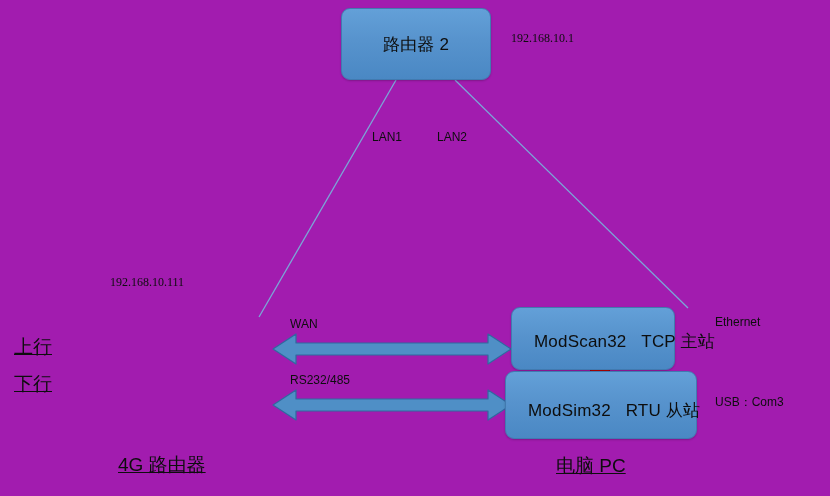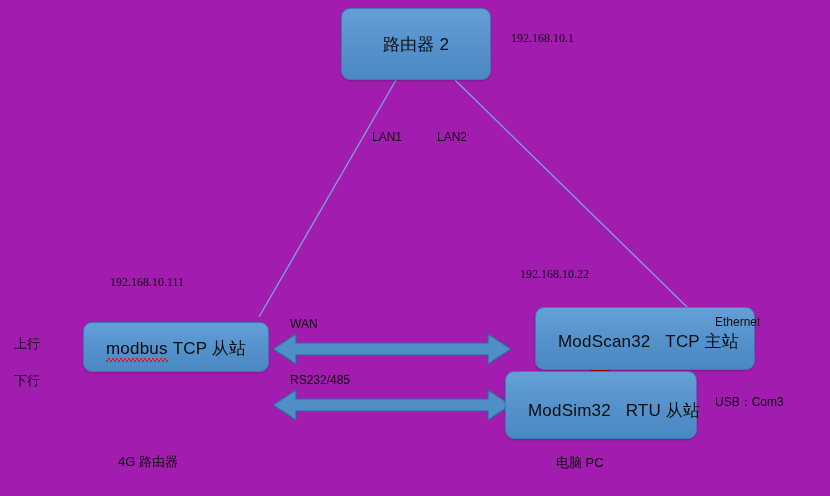--- a/index.html
+++ b/index.html
@@ -71,21 +71,22 @@
     white-space: nowrap;
     color: #0d0d0d;
     font-size: 12px;
     line-height: 1.1;
   }
   .txt-serif {
     font-family: "Liberation Serif", "DejaVu Serif", serif;
     font-size: 12px;
   }
   .txt-cn {
-    font-size: 13px;
+    font-size: 19px;
+    text-decoration: underline;
   }
 
   
   #overlay {
     position: absolute;
     left: 0;
     top: 0;
     width: 830px;
     height: 496px;
     pointer-events: none;
@@ -121,35 +122,29 @@
   <div class="txt txt-serif" style="left:511px; top:32px;">192.168.10.1</div>
 
   <div class="txt" style="left:372px; top:131px;">LAN1</div>
   <div class="txt" style="left:437px; top:131px;">LAN2</div>
 
   <div class="txt txt-serif" style="left:110px; top:276px;">192.168.10.111</div>
 
   <div class="txt txt-cn" style="left:14px; top:337px;">上行</div>
   <div class="txt txt-cn" style="left:14px; top:374px;">下行</div>
 
-  <div class="node device align-top" style="left:83px; top:322px; width:186px; height:50px;">
-    <span>
-      <span class="squiggle">modbus</span><span>&nbsp;</span><span>TCP 从站</span>
-    </span>
-  </div>
 
 
   <div class="txt txt-cn" style="left:118px; top:455px;">4G 路由器</div>
 
   <div class="txt" style="left:290px; top:318px;">WAN</div>
   <div class="txt" style="left:290px; top:374px;">RS232/485</div>
 
-  <div class="txt txt-serif" style="left:520px; top:268px;">192.168.10.22</div>
 
-  <div class="node device align-bottom" style="left:535px; top:307px; width:220px; height:63px;">
+  <div class="node device align-bottom" style="left:511px; top:307px; width:164px; height:63px;">
     <span>
       <span>ModScan32</span><span>&nbsp;&nbsp;&nbsp;</span><span>TCP 主站</span>
     </span>
   </div>
 
   <div class="node device align-bottom" style="left:505px; top:371px; width:192px; height:68px;text-align:center;">
     <span>
       <span>ModSim32</span><span>&nbsp;&nbsp;&nbsp;</span><span>RTU 从站</span>
     </span>
   </div>

